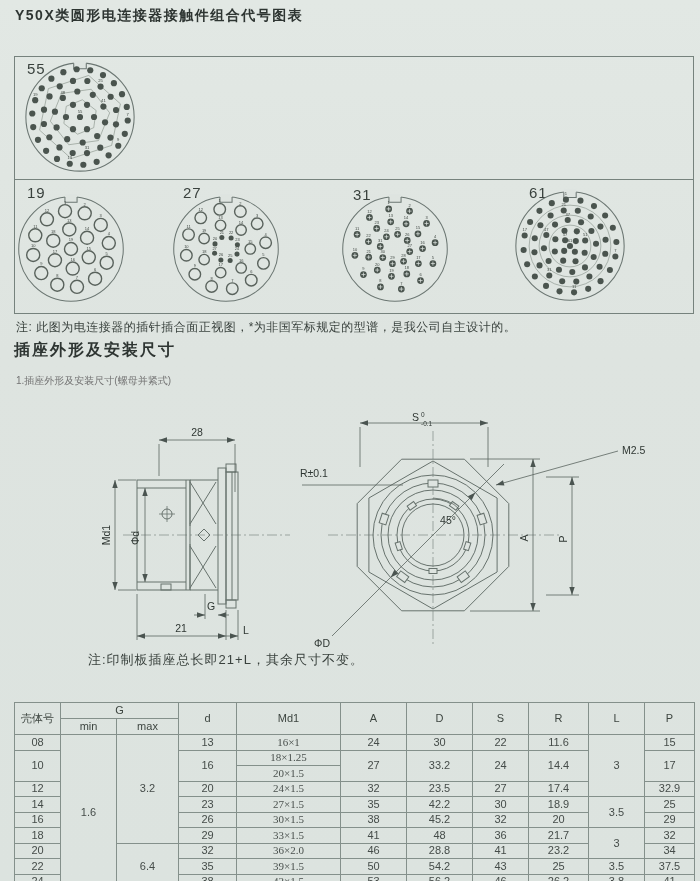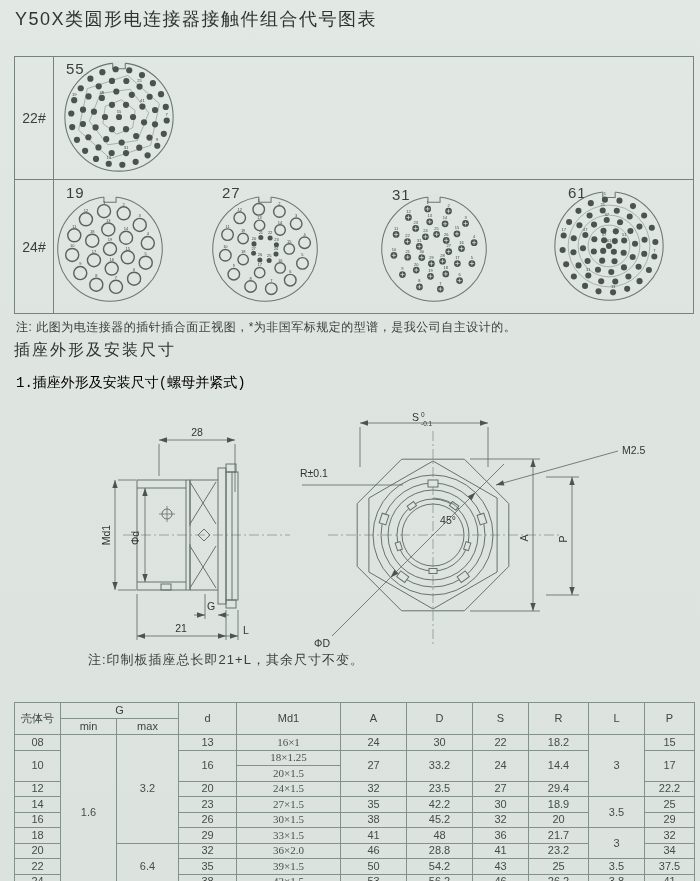--- a/index.html
+++ b/index.html
@@ -2,42 +2,42 @@
 <html><head>
 <meta charset="utf-8">
 <style>
   html,body{margin:0;padding:0;}
   body{
     width:700px;height:881px;position:relative;overflow:hidden;
     background:linear-gradient(180deg,#e2e8e4 0%,#dee4e0 40%,#dce3df 100%);
     font-family:"Liberation Sans",sans-serif;color:#3a423e;
   }
   .abs{position:absolute;}
-  #title{left:15px;top:7px;font-size:18px;font-weight:normal;letter-spacing:1.5px;color:#2e3532;}
+  #title{left:15px;top:7px;font-size:14px;font-weight:bold;letter-spacing:1.5px;color:#2e3532;}
   
   .pc-table{left:14px;top:56px;width:678px;height:256px;border:1px solid #76827d;}
   .pc-row{position:relative;display:flex;}
   .pc-row1{height:122px;border-bottom:1px solid #76827d;}
   .pc-row2{height:133px;}
   .pc-shell{width:38px;border-right:1px solid #76827d;display:flex;align-items:center;justify-content:center;
     font-size:14px;color:#39413d;flex:none;}
   .pc-cell{position:relative;flex:1;}
   .diag{position:absolute;}
   .diag svg{display:block;}
   .diag-label{position:absolute;font-size:15px;color:#39413d;letter-spacing:1px;}
   .pc-outline{fill:none;stroke:#6b7672;stroke-width:1.1;}
   .pc-guide{fill:none;stroke:#8d978f;stroke-width:0.7;}
   .pc-open{fill:none;stroke:#59625c;stroke-width:1.5;}
   .pc-dot{fill:#4a544e;}
   .pc-cross{stroke:#dfe5e1;stroke-width:0.8;fill:none;}
   .pc-num{font-family:"Liberation Sans",sans-serif;font-size:4.3px;fill:#3c443f;}
   
   #note1{left:16px;top:319px;width:672px;font-size:12px;letter-spacing:0.5px;color:#39413d;}
-  #sec2{left:14px;top:340px;font-size:16px;font-weight:normal;letter-spacing:2px;color:#2e3532;}
-  #sub2{left:16px;top:374px;font-size:14px;color:#000000;font-family:Liberation Mono, monospace;}
+  #sec2{left:14px;top:340px;font-size:16px;font-weight:bold;letter-spacing:2px;color:#2e3532;}
+  #sub2{left:16px;top:374px;font-size:10px;color:#737373;}
   #note2{left:88px;top:651px;font-size:13px;letter-spacing:1px;color:#39413d;}
   
   .ln{fill:none;stroke:#67726d;stroke-width:1;}
   .lnt{stroke:#67726d;stroke-width:0.8;}
   .lnb{fill:#dee4e0;stroke:#67726d;stroke-width:1;}
   .cl{stroke:#7f8a85;stroke-width:0.7;stroke-dasharray:10 3 2 3;fill:none;}
   .dim{stroke:#5a6560;stroke-width:0.8;fill:none;}
   .dimtxt{font-family:"Liberation Sans",sans-serif;font-size:10.5px;fill:#2f3733;}
   .dimsmall{font-family:"Liberation Sans",sans-serif;font-size:6.5px;fill:#2f3733;}
   
@@ -47,21 +47,20 @@
   .dim-table tr.hd td{height:15px;color:#3c443f;}
   .dim-table td.md1{font-family:"Liberation Serif",serif;color:#4a514e;}
 </style>
 </head>
 <body>
 
 <div id="title" class="abs">Y50X类圆形电连接器接触件组合代号图表</div>
 
 <div class="abs pc-table">
   <div class="pc-row pc-row1">
-    <div class="pc-shell">22#</div>
     <div class="pc-cell">
       <span class="diag-label" style="left:12px;top:3px">55</span>
       <div class="diag" style="left:7px;top:2px;width:116px;height:116px">
           <svg viewBox="-60 -60 120 120" width="100%" height="100%">
             <circle cx="0" cy="0" r="56" class="pc-outline"></circle>
             <rect x="-6.5" y="-58.62148865321747" width="13" height="9.121488653217469" fill="#dee4e0" stroke="none"></rect>
             <path d="M-6.5,-55.62148865321747 L-6.5,-50 L6.5,-50 L6.5,-55.62148865321747" class="pc-outline"></path>
             <polygon points="41.8,-13.6 9.1,-43.0 -32.7,-29.4 -41.8,13.6 -9.1,43.0 32.7,29.4" class="pc-guide"></polygon>
             <polygon points="30.7,-4.3 11.6,-28.7 -19.1,-24.4 -30.7,4.3 -11.6,28.7 19.1,24.4" class="pc-guide"></polygon>
             <polygon points="16.7,-6.7 2.5,-17.8 -14.2,-11.1 -16.7,6.7 -2.5,17.8 14.2,11.1" class="pc-guide"></polygon>
@@ -127,21 +126,20 @@
             <circle cx="7.25" cy="12.56" r="3.2" class="pc-dot"></circle>
             <circle cx="-7.25" cy="12.56" r="3.2" class="pc-dot"></circle>
             <circle cx="-14.5" cy="0" r="3.2" class="pc-dot"></circle>
             <circle cx="0" cy="0" r="3.2" class="pc-dot"></circle>
             <text x="0" y="-4.4" text-anchor="middle" class="pc-num">55</text>
           </svg>
         </div>
     </div>
   </div>
   <div class="pc-row pc-row2">
-    <div class="pc-shell">24#</div>
     <div class="pc-cell">
       <span class="diag-label" style="left:12px;top:4px">19</span>
       <div class="diag" style="left:0px;top:13px;width:112px;height:112px">
           <svg viewBox="-60 -60 120 120" width="100%" height="100%">
             <circle cx="0" cy="0" r="56" class="pc-outline"></circle>
             <rect x="-6.5" y="-58.62148865321747" width="13" height="9.121488653217469" fill="#dee4e0" stroke="none"></rect>
             <path d="M-6.5,-55.62148865321747 L-6.5,-50 L6.5,-50 L6.5,-55.62148865321747" class="pc-outline"></path>
             <circle cx="-6.41" cy="-40.5" r="7" class="pc-open"></circle>
             <text x="-6.41" y="-48.7" text-anchor="middle" class="pc-num">1</text>
             <circle cx="14.69" cy="-38.28" r="7" class="pc-open"></circle>
@@ -596,21 +594,21 @@
   </tr>
   <tr>
     <td>08</td>
     <td rowspan="10">1.6</td>
     <td rowspan="7">3.2</td>
     <td>13</td>
     <td class="md1">16×1</td>
     <td>24</td>
     <td>30</td>
     <td>22</td>
-    <td>18.2</td>
+    <td>11.6</td>
     <td rowspan="4">3</td>
     <td>15</td>
   </tr>
   <tr>
     <td rowspan="2">10</td>
     <td rowspan="2">16</td>
     <td class="md1">18×1.25</td>
     <td rowspan="2">27</td>
     <td rowspan="2">33.2</td>
     <td rowspan="2">24</td>
@@ -620,22 +618,22 @@
   <tr>
     <td class="md1">20×1.5</td>
   </tr>
   <tr>
     <td>12</td>
     <td>20</td>
     <td class="md1">24×1.5</td>
     <td>32</td>
     <td>23.5</td>
     <td>27</td>
-    <td>29.4</td>
-    <td>22.2</td>
+    <td>17.4</td>
+    <td>32.9</td>
   </tr>
   <tr>
     <td>14</td>
     <td>23</td>
     <td class="md1">27×1.5</td>
     <td>35</td>
     <td>42.2</td>
     <td>30</td>
     <td>18.9</td>
     <td rowspan="2">3.5</td>

